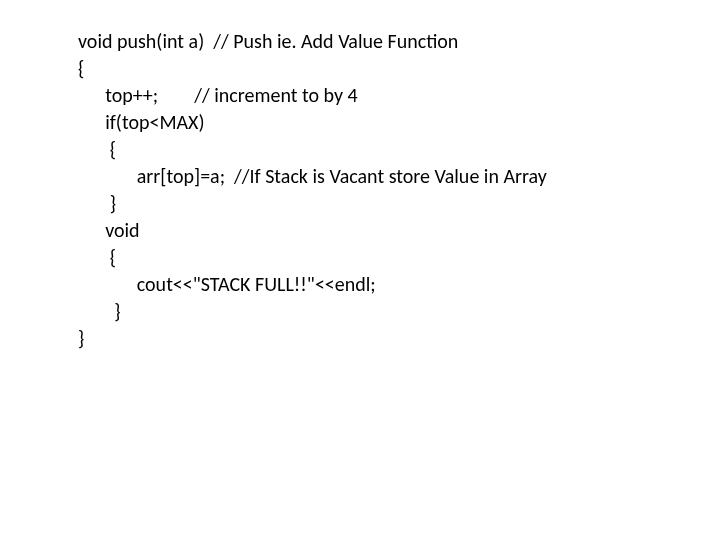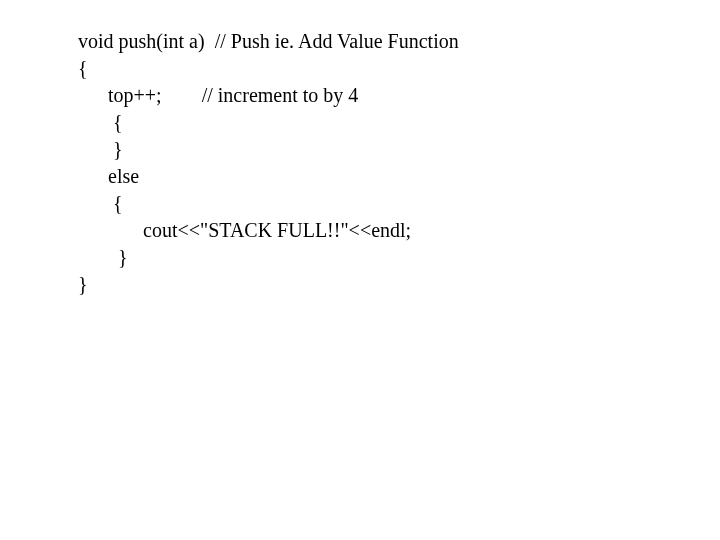--- a/index.html
+++ b/index.html
@@ -10,33 +10,34 @@
     background: #ffffff;
     font-family: Calibri, "Segoe UI", Arial, sans-serif;
     font-size: 20px;
     color: #000000;
     overflow: hidden;
   }
   .slide {
     padding-top: 28px;
     padding-left: 78px;
     line-height: 1.35;
-    font-family: Liberation Serif, serif;
   }
   .code-line {
     white-space: pre;
   }
 </style>
 </head>
 <body>
 
 <div class="slide">
   <div class="code-line">void push(int a)  // Push ie. Add Value Function</div>
   <div class="code-line">{</div>
   <div class="code-line">      top++;        // increment to by 4</div>
+  <div class="code-line">      if(top&lt;MAX)</div>
   <div class="code-line">       {</div>
+  <div class="code-line">             arr[top]=a;  //If Stack is Vacant store Value in Array</div>
   <div class="code-line">       }</div>
-  <div class="code-line">      else</div>
+  <div class="code-line">      void</div>
   <div class="code-line">       {</div>
   <div class="code-line">             cout&lt;&lt;"STACK FULL!!"&lt;&lt;endl;</div>
   <div class="code-line">        }</div>
   <div class="code-line">}</div>
 </div>
 
 </body></html>

